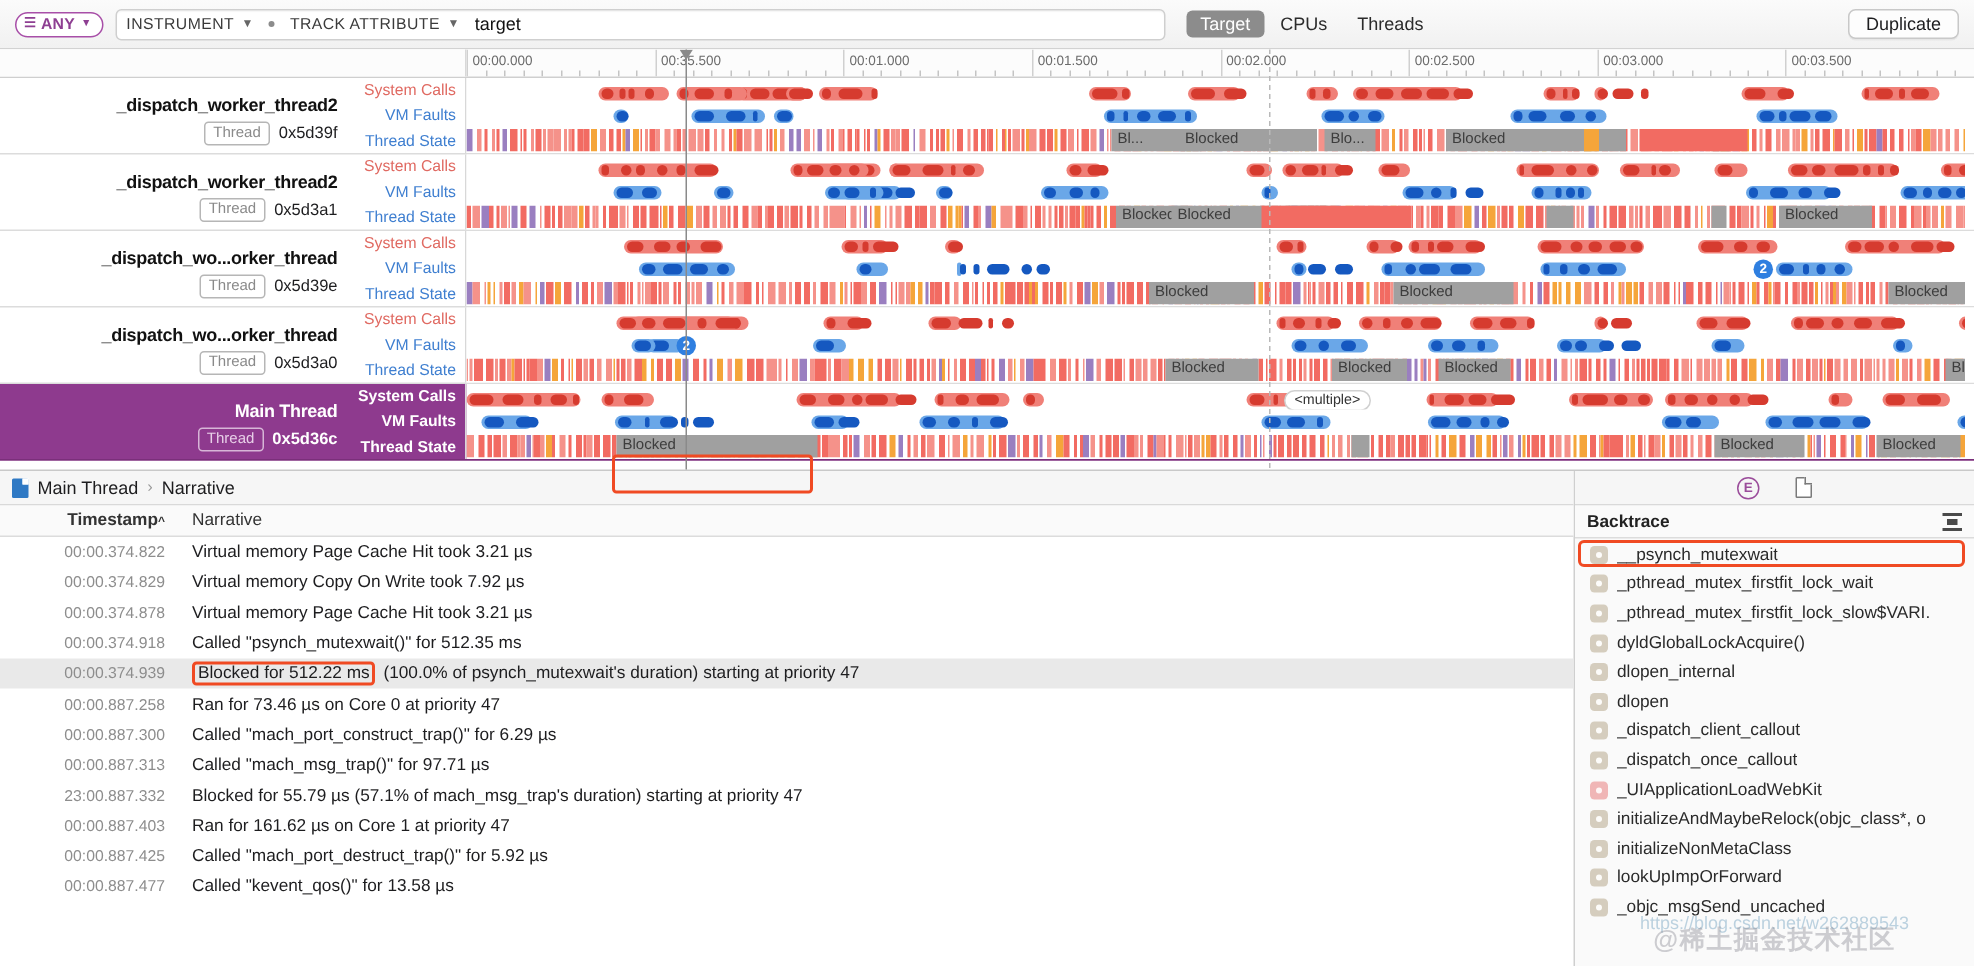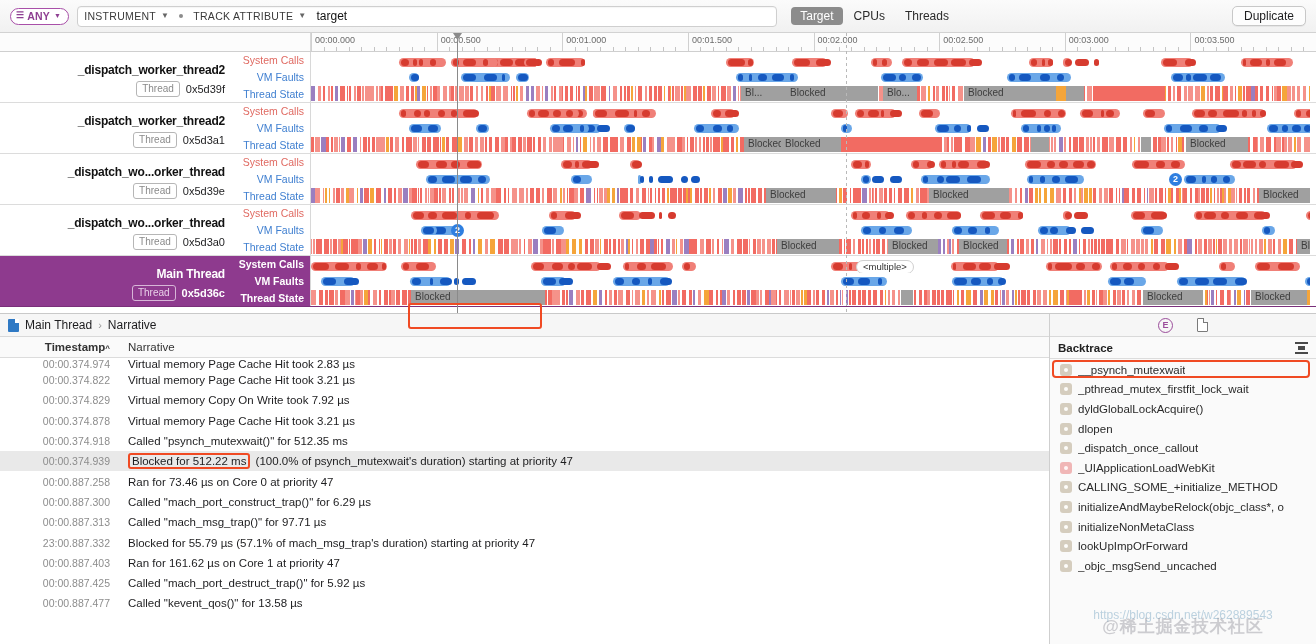--- a/index.html
+++ b/index.html
@@ -243,21 +243,21 @@
           <div class="rminor" style="left: 12.5625px;"></div>
           <div class="rminor" style="left: 25.125px;"></div>
           <div class="rminor" style="left: 37.6875px;"></div>
           <div class="rminor" style="left: 50.25px;"></div>
           <div class="rminor" style="left: 62.8125px;"></div>
           <div class="rminor" style="left: 75.375px;"></div>
           <div class="rminor" style="left: 87.9375px;"></div>
           <div class="rminor" style="left: 100.5px;"></div>
           <div class="rminor" style="left: 113.062px;"></div>
           <div class="rtick" style="left: 125.625px;">
-            <span>00:00.500</span>
+            <span>00:35.500</span>
           </div>
           <div class="rminor" style="left: 138.188px;"></div>
           <div class="rminor" style="left: 150.75px;"></div>
           <div class="rminor" style="left: 163.312px;"></div>
           <div class="rminor" style="left: 175.875px;"></div>
           <div class="rminor" style="left: 188.438px;"></div>
           <div class="rminor" style="left: 201px;"></div>
           <div class="rminor" style="left: 213.562px;"></div>
           <div class="rminor" style="left: 226.125px;"></div>
           <div class="rminor" style="left: 238.688px;"></div>
@@ -2038,24 +2038,20 @@
       </div>
 
       <div class="thead">
         <div class="th-ts">
           <span>Timestamp</span><span class="sortarrow">^</span>
         </div>
         <div class="th-nar">Narrative</div>
       </div>
 
       <div class="tbody" id="tbody">
-          <div class="trow clip">
-            <div class="c-ts">00:00.374.974</div>
-            <div class="c-nar">Virtual memory Page Cache Hit took 2.83 µs</div>
-          </div>
           <div class="trow">
             <div class="c-ts">00:00.374.822</div>
             <div class="c-nar">Virtual memory Page Cache Hit took 3.21 µs</div>
           </div>
           <div class="trow">
             <div class="c-ts">00:00.374.829</div>
             <div class="c-nar">Virtual memory Copy On Write took 7.92 µs</div>
           </div>
           <div class="trow">
             <div class="c-ts">00:00.374.878</div>
@@ -2121,50 +2117,62 @@
           <div class="bt-row">
             <span class="bt-sq">
               <i></i>
             </span>
             <span class="bt-txt">_pthread_mutex_firstfit_lock_wait</span>
           </div>
           <div class="bt-row">
             <span class="bt-sq">
               <i></i>
             </span>
+            <span class="bt-txt">_pthread_mutex_firstfit_lock_slow$VARI.</span>
+          </div>
+          <div class="bt-row">
+            <span class="bt-sq">
+              <i></i>
+            </span>
             <span class="bt-txt">dyldGlobalLockAcquire()</span>
+          </div>
+          <div class="bt-row">
+            <span class="bt-sq">
+              <i></i>
+            </span>
+            <span class="bt-txt">dlopen_internal</span>
           </div>
           <div class="bt-row">
             <span class="bt-sq">
               <i></i>
             </span>
             <span class="bt-txt">dlopen</span>
           </div>
           <div class="bt-row">
             <span class="bt-sq">
               <i></i>
             </span>
+            <span class="bt-txt">_dispatch_client_callout</span>
+          </div>
+          <div class="bt-row">
+            <span class="bt-sq">
+              <i></i>
+            </span>
             <span class="bt-txt">_dispatch_once_callout</span>
           </div>
           <div class="bt-row">
             <span class="bt-sq pink">
               <i></i>
             </span>
             <span class="bt-txt">_UIApplicationLoadWebKit</span>
           </div>
           <div class="bt-row">
             <span class="bt-sq">
               <i></i>
             </span>
-            <span class="bt-txt">CALLING_SOME_+initialize_METHOD</span>
-          </div>
-          <div class="bt-row">
-            <span class="bt-sq">
-              <i></i>
-            </span>
             <span class="bt-txt">initializeAndMaybeRelock(objc_class*, o</span>
           </div>
           <div class="bt-row">
             <span class="bt-sq">
               <i></i>
             </span>
             <span class="bt-txt">initializeNonMetaClass</span>
           </div>
           <div class="bt-row">
             <span class="bt-sq">

